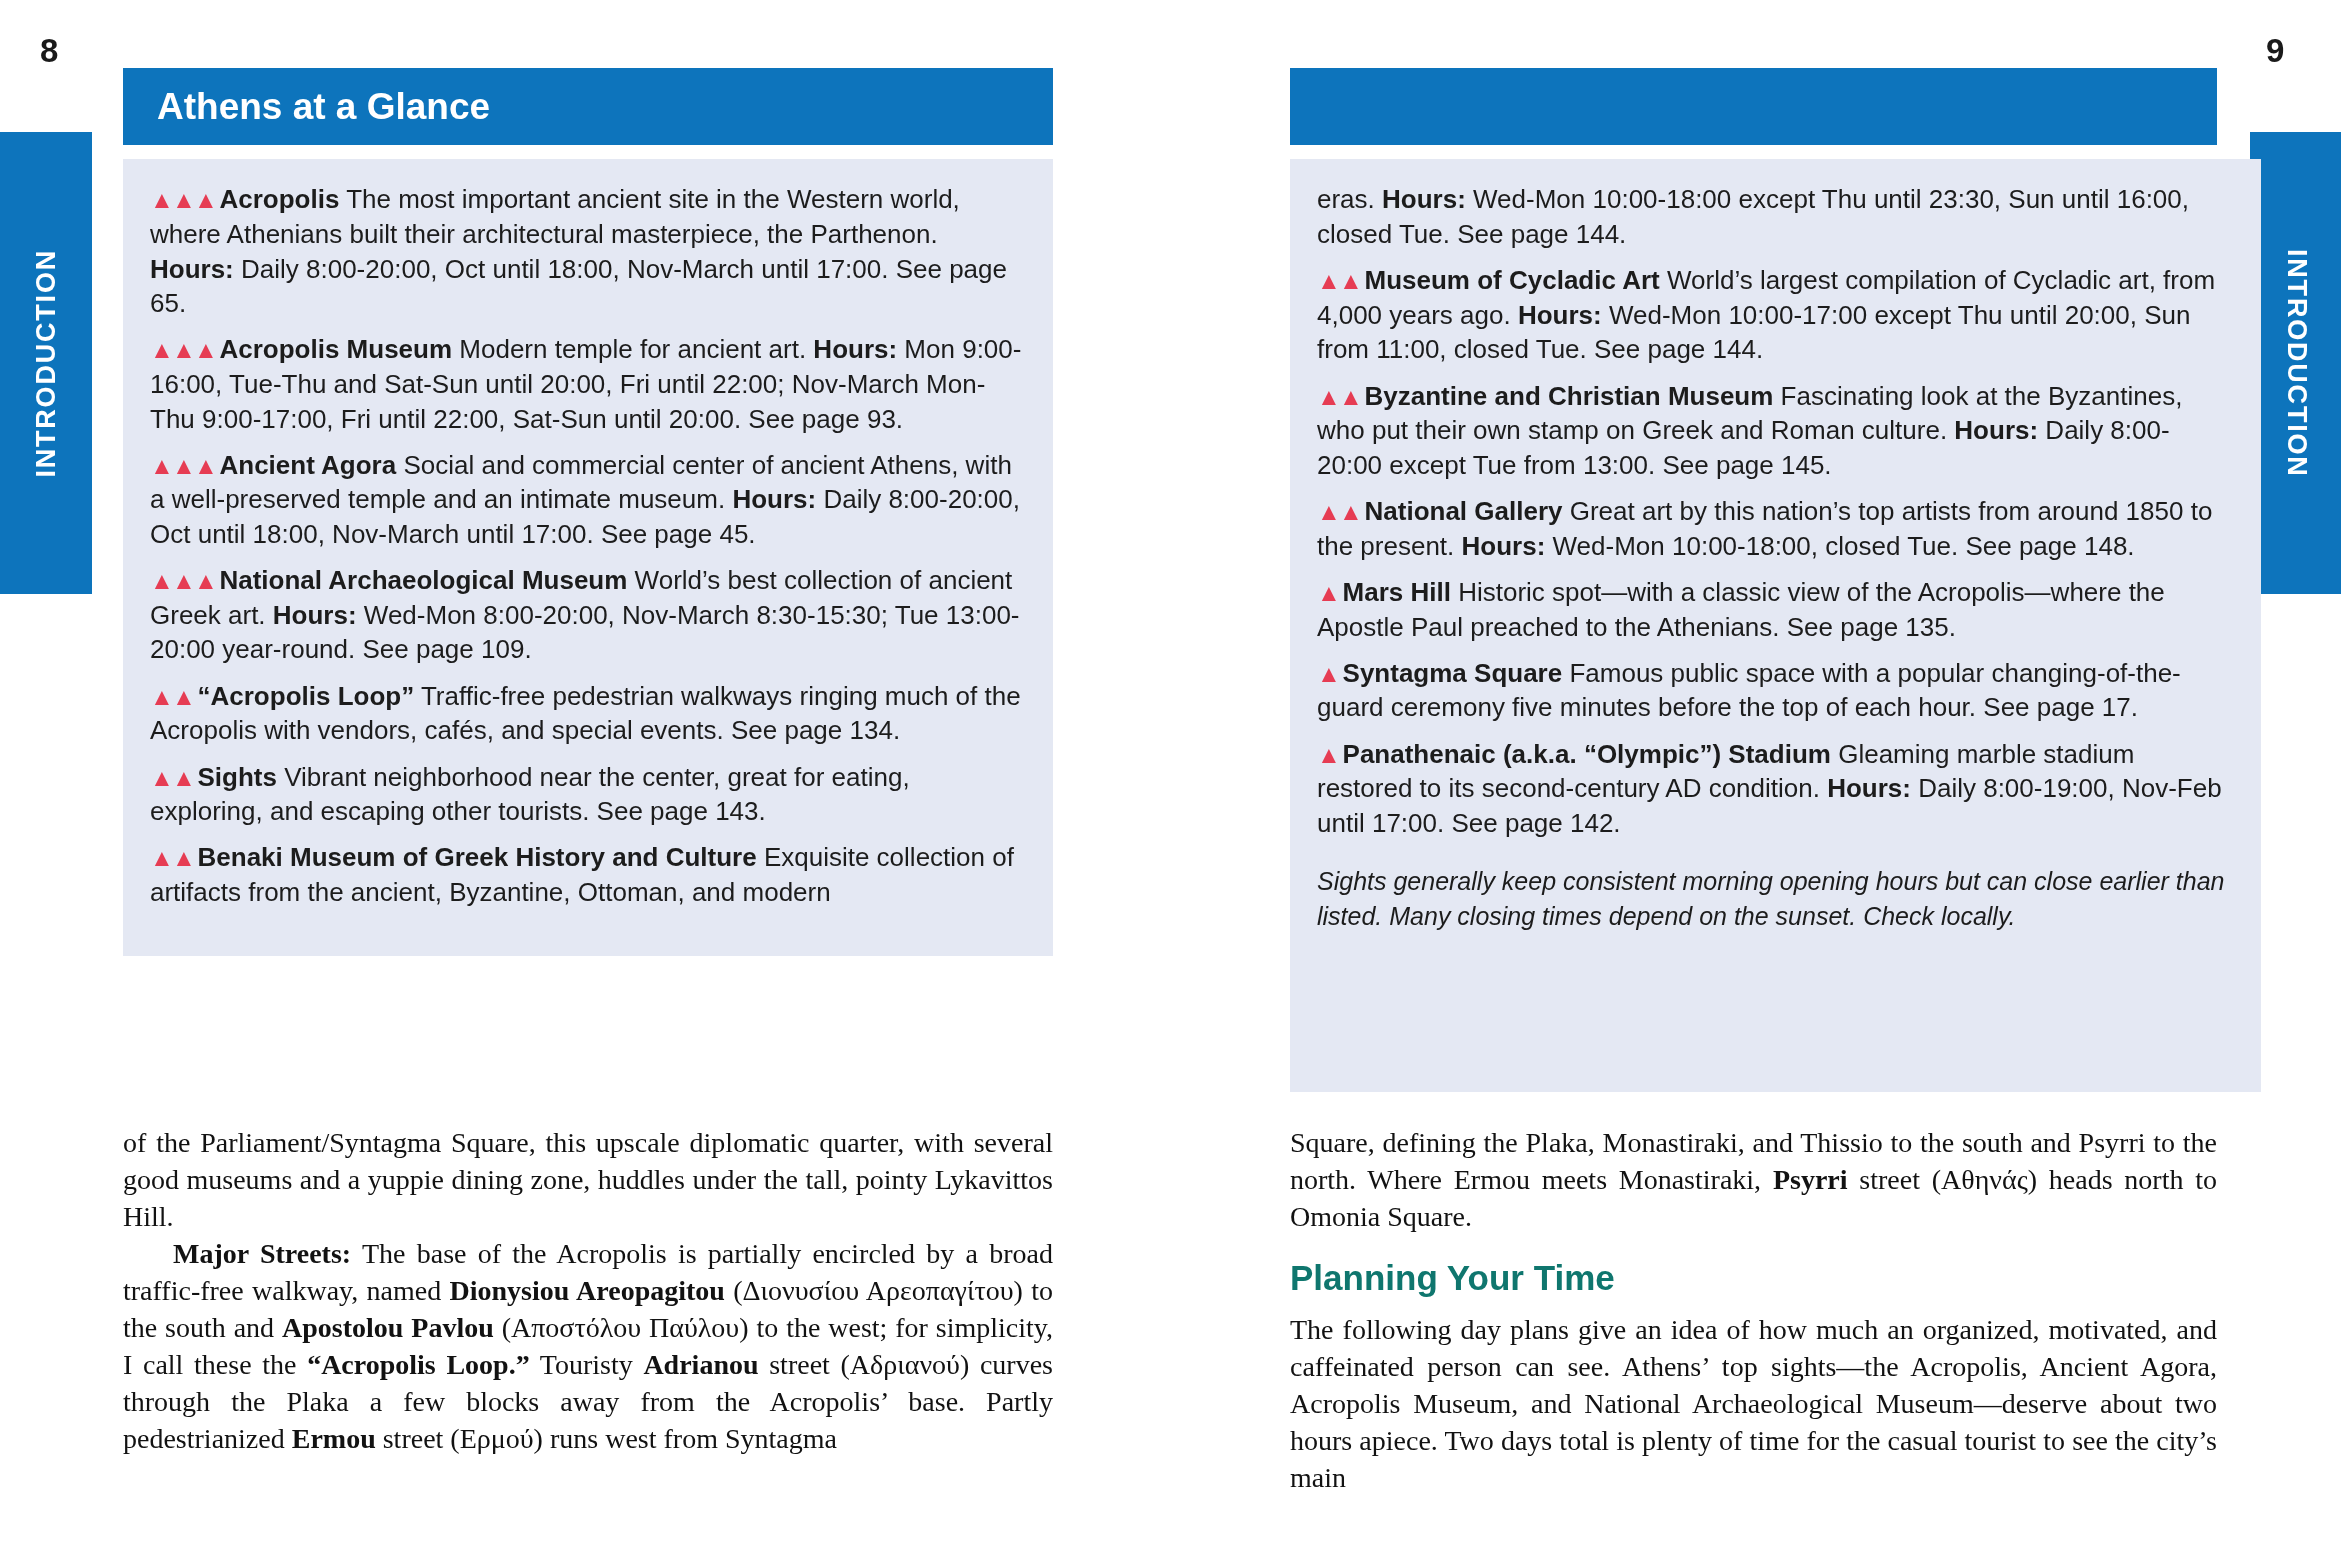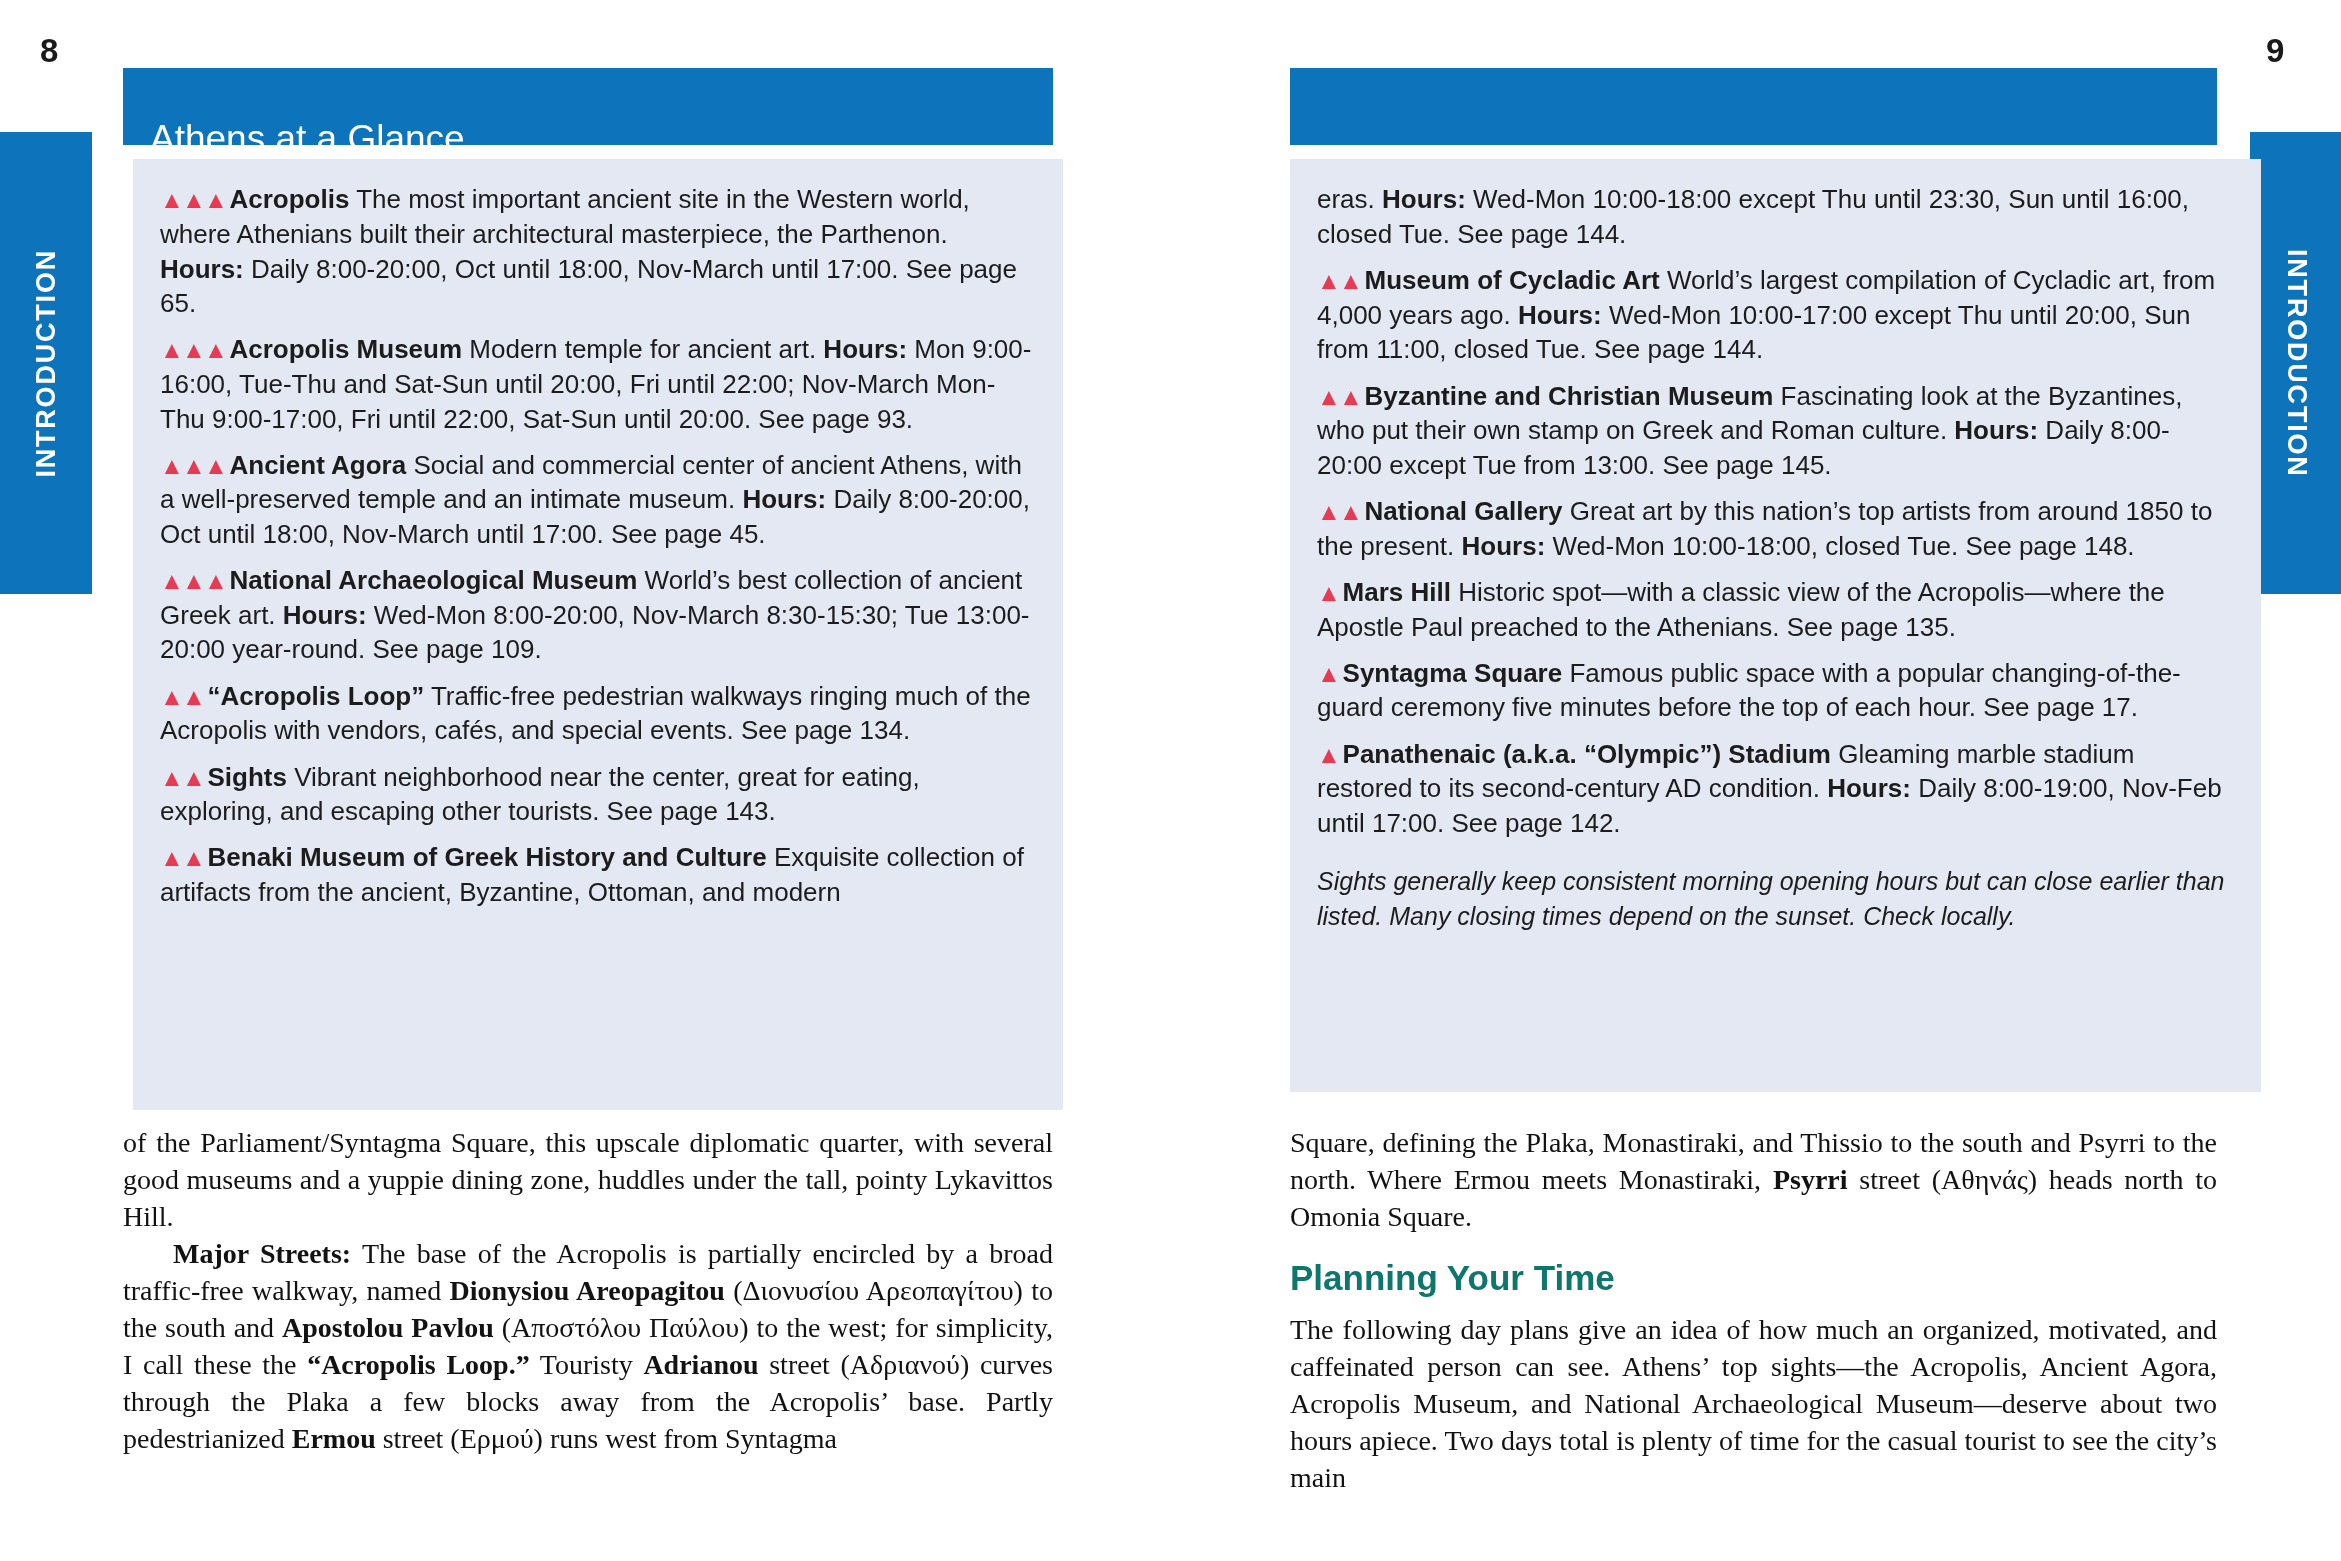--- a/index.html
+++ b/index.html
@@ -17,27 +17,27 @@
   .tab span{color:#ffffff;font-weight:700;font-size:27px;letter-spacing:1.8px;
             writing-mode:vertical-rl;}
   #tab-left{left:0;}
   #tab-left span{transform:rotate(180deg);}
   #tab-right{left:2250px;}
 
   
   .titlebar{position:absolute;top:68px;height:77px;background:#0d74bc;}
   #titlebar-left{left:123px;width:930px;}
   #titlebar-right{left:1290px;width:927px;}
-  .titlebar .title{color:#ffffff;font-weight:400;font-size:37px;line-height:77px;
-                   padding-left:27px;display:block;margin-top:32px;}
+  .titlebar .title{color:#ffffff;font-weight:700;font-size:37px;line-height:77px;
+                   padding-left:34px;display:block;}
 
   
   .glancebox{position:absolute;top:159px;background:#e4e8f3;box-sizing:border-box;
              padding:23.4px 27px 0 27px;overflow:hidden;}
-  #box-left{left:133px;width:930px;height:951px;}
+  #box-left{left:123px;width:930px;height:797px;}
   #box-right{left:1290px;width:971px;height:933px;}
   .entry{font-size:26px;line-height:1.33;margin-bottom:11.7px;color:#1c1c1c;}
   .stars{color:#e63c53;font-size:24px;letter-spacing:-1.8px;margin-right:3.6px;}
   .b{font-weight:700;}
   .note{font-style:italic;font-size:25px;line-height:1.37;margin-top:24px;color:#1c1c1c;}
 
   
   .bodycol{position:absolute;top:1124px;font-family:"Liberation Serif", serif;
            font-size:28px;line-height:37px;text-align:justify;color:#121212;}
   #body-left{left:123px;width:930px;}

